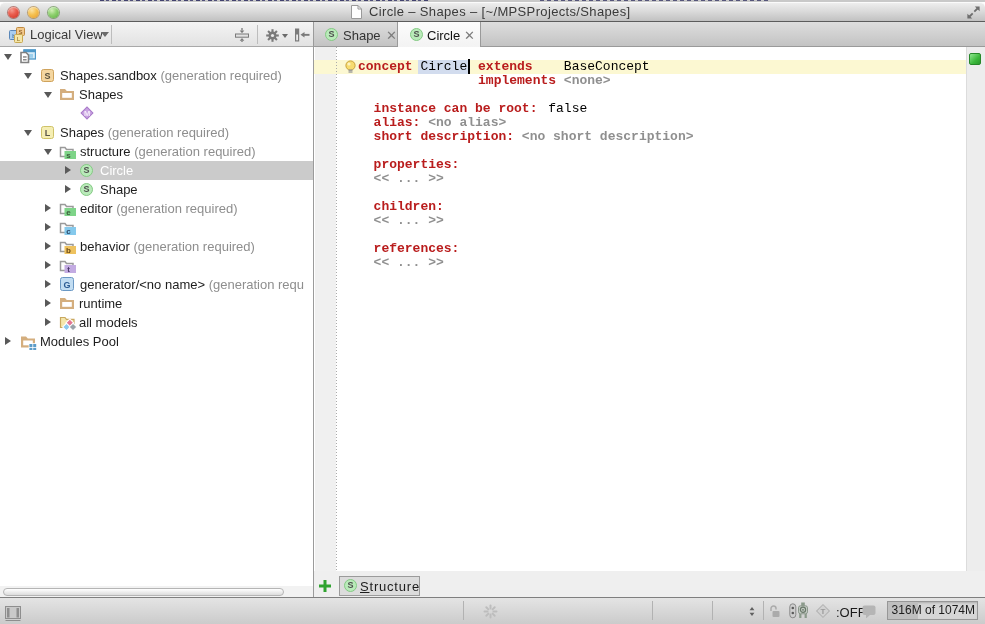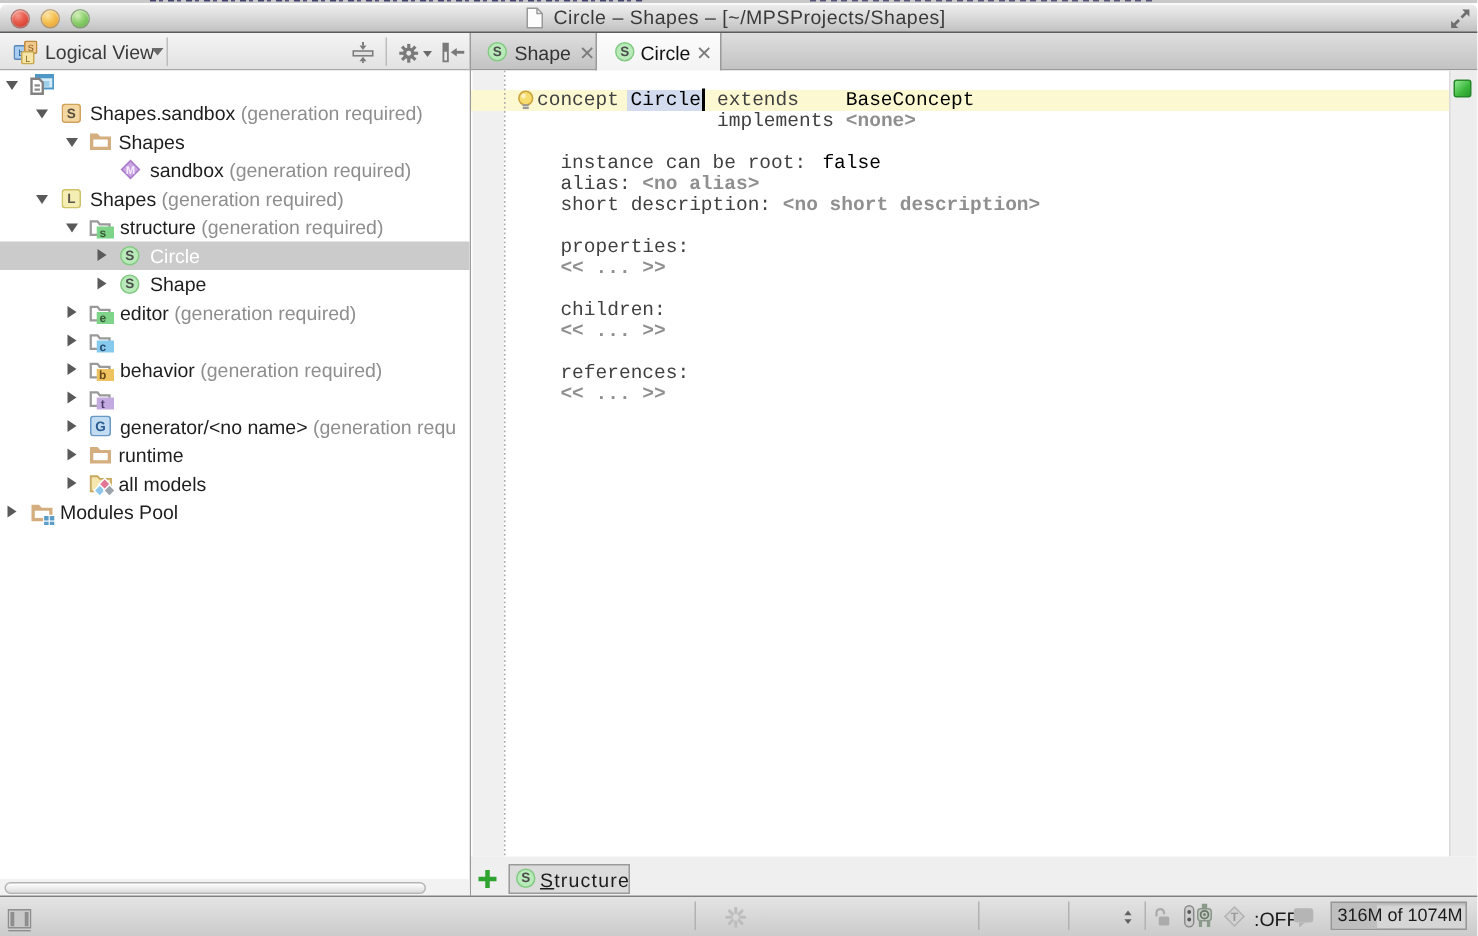--- a/index.html
+++ b/index.html
@@ -40,21 +40,21 @@
   #lv-text{left:30px;top:27px;font-size:13px;color:#3a3a3a;}
   .hsep{position:absolute;top:25px;width:1px;height:19px;background:#bdbdbd;}
   
   #tab-circle{left:397px;top:22px;width:84px;height:28px;background:linear-gradient(#fcfcfc,#f2f2f2);border-left:1px solid #9a9a9a;border-right:1px solid #9a9a9a;box-sizing:border-box;}
   #tab-shape-border{left:399px;top:23px;width:1px;height:23px;background:#a8a8a8;}
   .tabtxt{position:absolute;top:28px;font-size:13px;}
   .tabx{position:absolute;top:28px;font-size:13px;color:#7c7c7c;}
   .sglyph{position:absolute;width:13px;height:13px;border-radius:50%;background:#b9eab9;border:1px solid #84ca84;box-sizing:border-box;color:#4e4e4e;font-size:9px;font-weight:bold;text-align:center;line-height:11px;}
   
   #code{left:314px;top:60px;width:652px;font-family:"Liberation Mono",monospace;font-size:13px;line-height:14px;margin:0;padding:0 0 0 44px;white-space:pre;color:#000;}
-  .k{color:#404040;font-weight:normal;}
+  .k{color:#b91c1c;font-weight:bold;}
   .g{color:#8f8f8f;font-weight:bold;}
   #curline{left:314px;top:60px;width:652px;height:14px;background:#fcf8d2;}
   #selbox{left:418px;top:60px;width:50px;height:14px;background:#d2dcee;}
   #caret{left:468px;top:59px;width:2px;height:15px;background:#000;}
   
   .trow{position:absolute;left:0;width:313px;height:19px;font-size:13px;color:#1e1e1e;white-space:nowrap;overflow:hidden;}
   .trow .lbl{position:absolute;top:2px;}
   .gry{color:#8e8e8e;}
   .arr-d{position:absolute;top:7px;width:0;height:0;border-left:4.5px solid transparent;border-right:4.5px solid transparent;border-top:6px solid #595959;}
   .arr-r{position:absolute;top:5px;width:0;height:0;border-top:4.5px solid transparent;border-bottom:4.5px solid transparent;border-left:6px solid #595959;}
@@ -161,21 +161,20 @@
     <path d="M1 2 L6 2 L7.8 4 L15 4 L15 13 L1 13 Z" fill="#d4ae7e"></path>
     <rect x="3.2" y="6" width="9.6" height="4.8" fill="#fff"></rect>
   </svg>
   <span class="lbl" style="left:79px">Shapes</span>
 </div>
 <div class="trow" style="top:104px">
   <svg class="ticon" style="left:80px;top:2px" width="14" height="14">
     <rect x="2.8" y="2.8" width="8.4" height="8.4" fill="#c9a3e2" stroke="#a87ac8" transform="rotate(45 7 7)"></rect>
     <text x="7" y="9.8" font-size="7.5" font-weight="bold" fill="#f4ecfa" text-anchor="middle" font-family="Liberation Sans">M</text>
   </svg>
-  <span class="lbl" style="left:100px">sandbox <span class="gry">(generation required)</span></span>
 </div>
 <div class="trow" style="top:123px">
   <div class="arr-d" style="left:24px"></div>
   <svg class="ticon" style="left:41px;top:3px" width="13" height="13">
     <rect x="0.5" y="0.5" width="12" height="12" rx="2" fill="#f5eeb4" stroke="#cfc268"></rect>
     <text x="6.5" y="9.5" font-size="9" font-weight="bold" fill="#5a564a" text-anchor="middle" font-family="Liberation Sans">L</text>
   </svg>
   <span class="lbl" style="left:60px">Shapes <span class="gry">(generation required)</span></span>
 </div>
 <div class="trow" style="top:142px">

